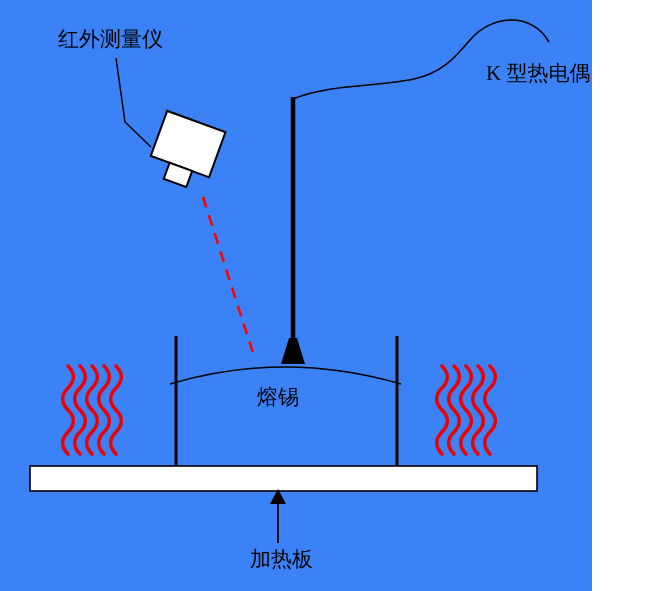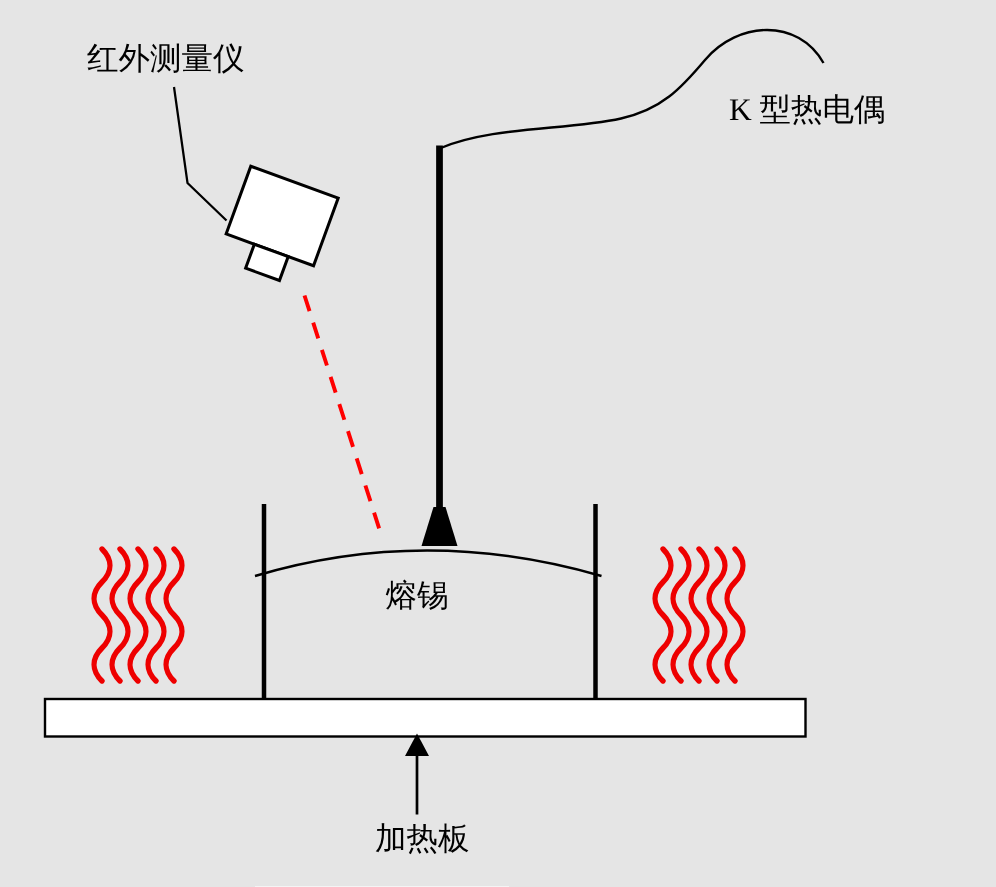--- a/index.html
+++ b/index.html
@@ -2,23 +2,23 @@
 <html><head>
 <meta charset="utf-8">
 <style>
   html, body {
     margin: 0;
     padding: 0;
     background: #ffffff;
   }
   .canvas {
     position: relative;
-    width: 664px;
+    width: 592px;
     height: 591px;
-    background: #e5e5e5;
+    background: #3b82f6;
     overflow: hidden;
     font-family: "Liberation Serif", "DejaVu Serif", serif;
   }
   svg {
     display: block;
     width: 664px;
     height: 591px;
   }
   text {
     font-family: "Liberation Serif", "DejaVu Serif", serif;

